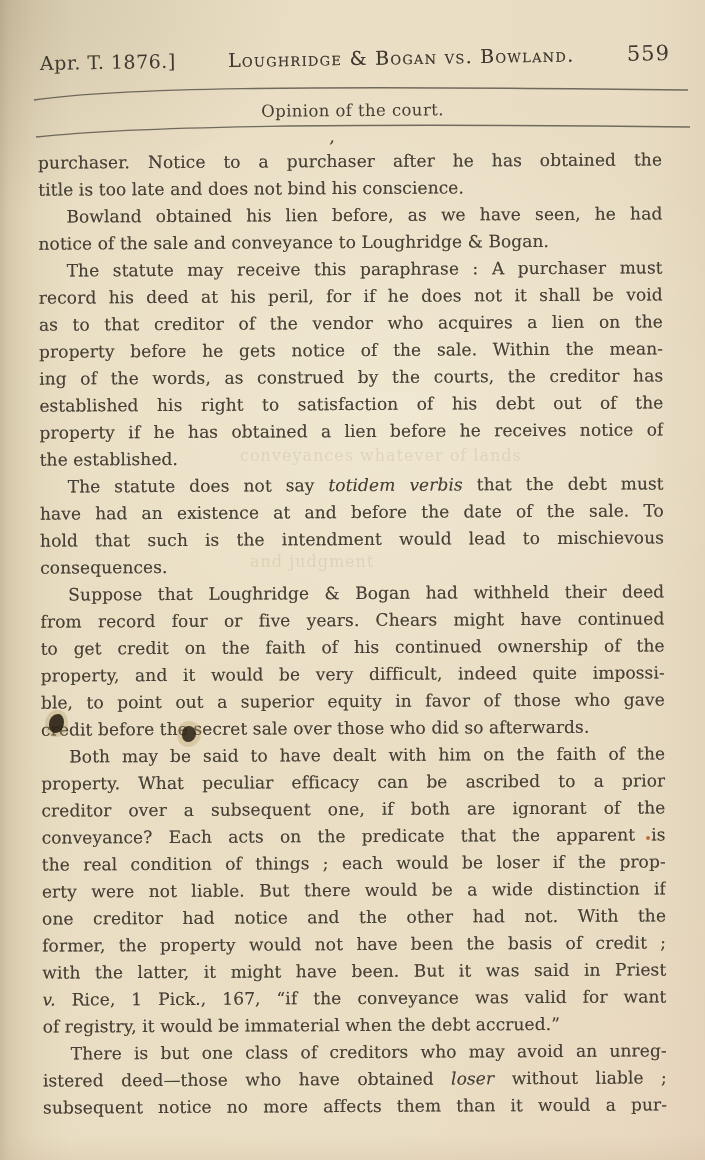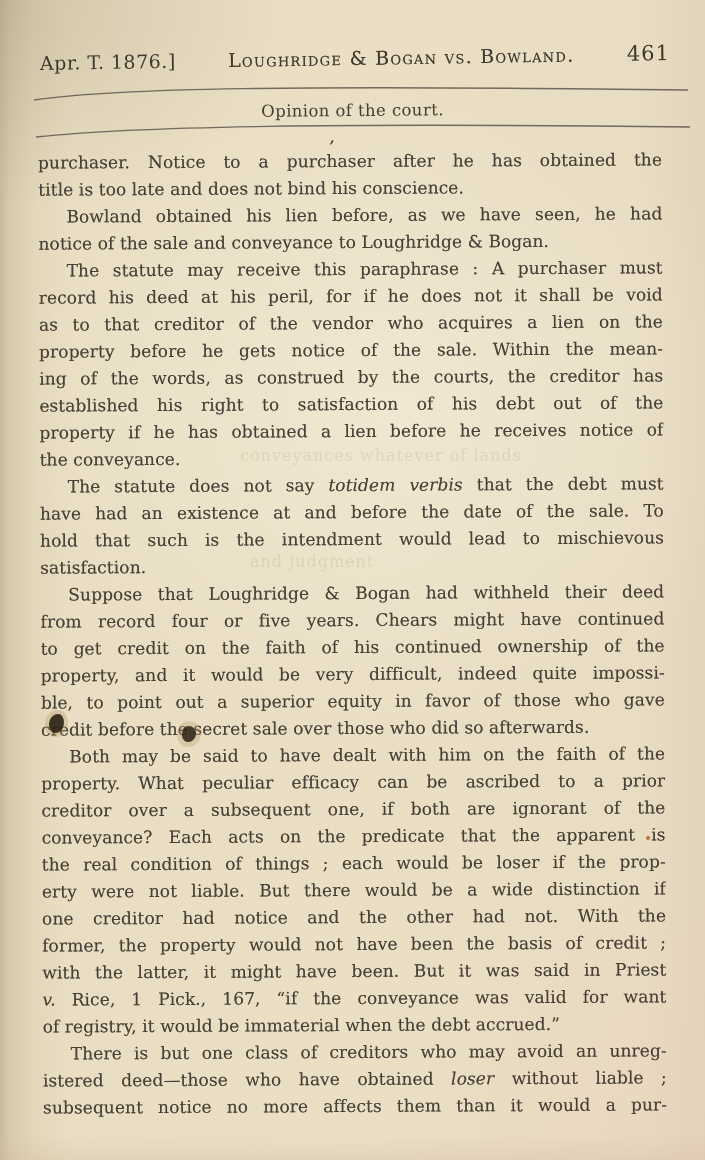--- a/index.html
+++ b/index.html
@@ -82,21 +82,21 @@
   .ghost2 { left:250px; top:552px; }
 </style>
 </head>
 <body>
 
 <div class="page">
 
   <div class="running-head">
     <span class="term">Apr. T. 1876.]</span>
     <span class="case-title">Loughridge &amp; Bogan vs. Bowland.</span>
-    <span class="folio">461</span>
+    <span class="folio">559</span>
   </div>
 
   <svg class="rule rule-top" viewBox="0 0 668 22" preserveAspectRatio="none">
     <path d="M 6 18 C 90 6, 260 3, 660 8"></path>
   </svg>
 
   <div class="section-heading">Opinion of the court.</div>
 
   <svg class="rule rule-bottom" viewBox="0 0 668 22" preserveAspectRatio="none">
     <path d="M 8 19 C 110 8, 310 5, 662 9"></path>
@@ -112,27 +112,27 @@
         <div class="line end"><span>notice of the sale and conveyance to Loughridge &amp; Bogan.</span></div>
       </div>
       <div class="para indent">
         <div class="line"><span>The statute may receive this paraphrase : A purchaser must</span></div>
         <div class="line"><span>record his deed at his peril, for if he does not it shall be void</span></div>
         <div class="line"><span>as to that creditor of the vendor who acquires a lien on the</span></div>
         <div class="line"><span>property before he gets notice of the sale. Within the mean-</span></div>
         <div class="line"><span>ing of the words, as construed by the courts, the creditor has</span></div>
         <div class="line"><span>established his right to satisfaction of his debt out of the</span></div>
         <div class="line"><span>property if he has obtained a lien before he receives notice of</span></div>
-        <div class="line end"><span>the conveyance.</span></div>
+        <div class="line end"><span>the established.</span></div>
       </div>
       <div class="para indent">
         <div class="line"><span>The statute does not say </span><em>totidem verbis</em><span> that the debt must</span></div>
         <div class="line"><span>have had an existence at and before the date of the sale. To</span></div>
         <div class="line"><span>hold that such is the intendment would lead to mischievous</span></div>
-        <div class="line end"><span>satisfaction.</span></div>
+        <div class="line end"><span>consequences.</span></div>
       </div>
       <div class="para indent">
         <div class="line"><span>Suppose that Loughridge &amp; Bogan had withheld their deed</span></div>
         <div class="line"><span>from record four or five years. Chears might have continued</span></div>
         <div class="line"><span>to get credit on the faith of his continued ownership of the</span></div>
         <div class="line"><span>property, and it would be very difficult, indeed quite impossi-</span></div>
         <div class="line"><span>ble, to point out a superior equity in favor of those who gave</span></div>
         <div class="line end"><span>credit before the secret sale over those who did so afterwards.</span></div>
       </div>
       <div class="para indent">

